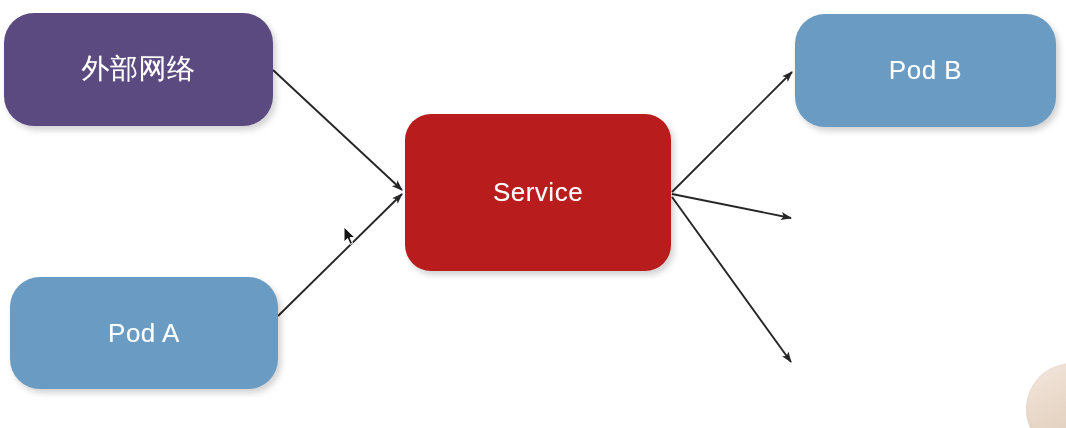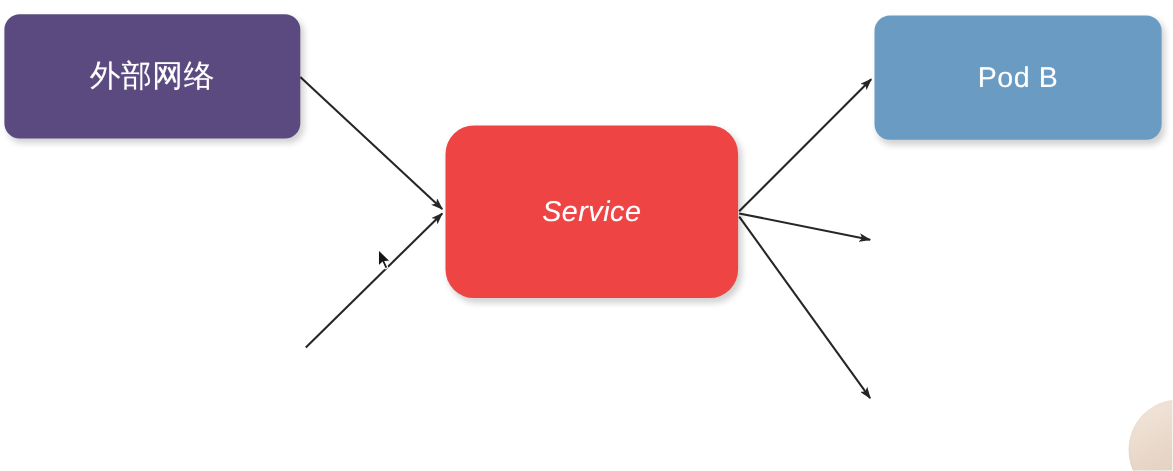--- a/index.html
+++ b/index.html
@@ -23,41 +23,41 @@
     top: 0;
     width: 1066px;
     height: 428px;
     pointer-events: none;
   }
   .node {
     position: absolute;
     display: flex;
     align-items: center;
     justify-content: center;
-    border-radius: 14px;
+    border-radius: 30px;
     box-sizing: border-box;
     color: #ffffff;
     text-align: center;
     box-shadow: 3px 4px 6px rgba(0,0,0,0.18);
     letter-spacing: 0.5px;
   }
   .node-label {
     display: block;
     line-height: 1.1;
     font-weight: 400;
     text-shadow: 0 0 1px rgba(255,255,255,0.35);
   }
   .node.latin .node-label {
     font-size: 26px;
   }
   .node.cjk .node-label {
     font-size: 28px;
   }
   .node.purple { background: #5b4a80; }
-  .node.green  { background: #ef4444; font-style: italic; }
+  .node.green  { background: #b91c1c; }
   .node.blue   { background: #6a9bc3; }
 
   #node-external { left: 4px;   top: 13px;  width: 269px; height: 113px; }
   #node-pod-a    { left: 10px;  top: 277px; width: 268px; height: 112px; }
   #node-service  { left: 405px; top: 114px; width: 266px; height: 157px; border-radius: 26px; }
   #node-pod-b    { left: 795px; top: 14px;  width: 261px; height: 113px; }
   #node-pod-b1   { left: 795px; top: 169px; width: 261px; height: 108px; }
   #node-pod-b2   { left: 795px; top: 308px; width: 261px; height: 111px; }
 
   #overlay-blob {
@@ -97,20 +97,23 @@
       <line x1="672" y1="192" x2="792" y2="72" marker-end="url(#arrowhead)"></line>
       <line x1="672" y1="194" x2="791" y2="218" marker-end="url(#arrowhead)"></line>
       <line x1="672" y1="197" x2="791" y2="362" marker-end="url(#arrowhead)"></line>
     </g>
   </svg>
 
   <div class="node purple cjk" id="node-external">
     <span class="node-label">外部网络</span>
   </div>
 
+  <div class="node blue latin" id="node-pod-a">
+    <span class="node-label">Pod A</span>
+  </div>
 
   <div class="node green latin" id="node-service">
     <span class="node-label">Service</span>
   </div>
 
   <div class="node blue latin" id="node-pod-b">
     <span class="node-label">Pod B</span>
   </div>
 
 

